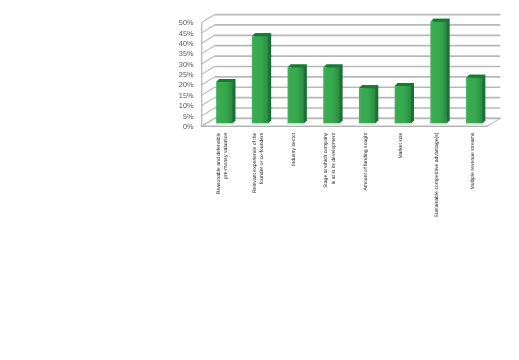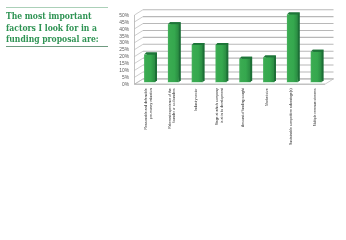--- a/index.html
+++ b/index.html
@@ -7,25 +7,20 @@
   .title-block{position:absolute;left:6px;top:7px;width:102px;}
   .rule-top{height:1px;background:#abd0b8;}
   .rule-bottom{height:1px;background:#6f9a80;}
   .title{width:96px;color:#2e9353;font-family:"DejaVu Serif Condensed","DejaVu Serif",serif;font-weight:bold;font-size:8.5px;line-height:11.6px;padding:3px 0 0px 0;}
   .chart{position:absolute;left:0;top:0;width:346px;height:188px;}
 </style>
 </head>
 <body>
 
 <div class="page">
-  <div class="title-block">
-    <div class="rule-top"></div>
-    <div class="title">The most important factors I look for in a funding proposal are:</div>
-    <div class="rule-bottom"></div>
-  </div>
   <svg class="chart" id="chart" viewBox="0 0 346 188">
     <defs>
       <linearGradient id="bargrad" x1="0" y1="0" x2="1" y2="0">
         <stop offset="0" stop-color="#45b05c"></stop>
         <stop offset="0.15" stop-color="#3aab51"></stop>
         <stop offset="0.6" stop-color="#35a84e"></stop>
         <stop offset="1" stop-color="#2a8b42"></stop>
       </linearGradient>
     </defs>
   <polygon points="134.5,84.2 325,84.2 333.5,78.9 143,78.9" fill="#ffffff" stroke="#b8b8b8" stroke-width="0.7"></polygon>

